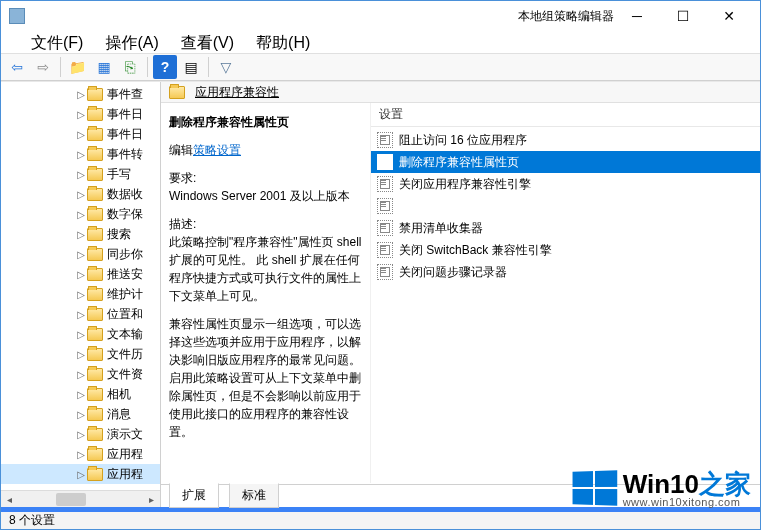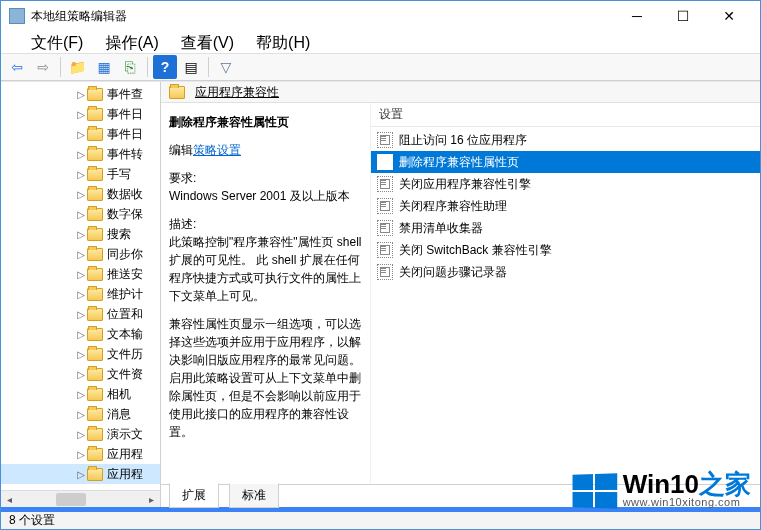--- a/index.html
+++ b/index.html
@@ -1,20 +1,20 @@
 <!DOCTYPE html>
 <html><head>
 <meta charset="utf-8">
 <style>
   * { box-sizing: border-box; margin: 0; padding: 0; }
   body { font-family: "Microsoft YaHei", "Segoe UI", sans-serif; font-size: 12px; background: #fff; width: 761px; height: 530px; overflow: hidden; position: relative; }
   .window { border: 1px solid #4a90d9; width: 761px; height: 530px; display: flex; flex-direction: column; }
   .titlebar { height: 30px; display: flex; align-items: center; padding: 0 8px; background: #fff; }
   .titlebar .icon { width: 16px; height: 16px; background: #8ab4d8; margin-right: 6px; border: 1px solid #5a8cb8; }
-  .titlebar .title { flex: 1; font-size: 12px; }
+  .titlebar .title { flex: 1; font-size: 12px; text-align: right; }
   .win-btns { display: flex; gap: 0; }
   .win-btn { width: 46px; height: 30px; display: flex; align-items: center; justify-content: center; font-size: 14px; }
   .menubar { height: 22px; display: flex; align-items: flex-start; padding: 0 6px; gap: 14px; font-size: 16px; margin-left: 20px; }
   .menubar span { padding: 2px 4px; }
   .toolbar { height: 28px; display: flex; align-items: center; padding: 0 4px; gap: 2px; border-top: 1px solid #e0e0e0; border-bottom: 1px solid #d0d0d0; background: #f8f8f8; }
   .tbtn { width: 24px; height: 24px; display: flex; align-items: center; justify-content: center; font-size: 14px; border: 1px solid transparent; }
   .tsep { width: 1px; height: 20px; background: #d0d0d0; margin: 0 3px; }
   .content { flex: 1; display: flex; border-top: 1px solid #e8e8e8; min-height: 0; }
   .left { width: 160px; border-right: 1px solid #d0d0d0; position: relative; overflow: hidden; background: #fff; }
   .tree-wrap { height: 100%; overflow: hidden; }
@@ -48,21 +48,21 @@
   .srow.selected { background: #0078d7; color: #fff; }
   .srow.selected .sicon { border-color:#fff;}
   .srow.selected .sicon::after{border-color:#fff;}
   .srow.selected .sicon::before{background:#fff;box-shadow:0 2px 0 #fff,0 4px 0 #fff;}
   .tabs { height: 24px; display: flex; align-items: flex-start; padding: 0 8px; position: relative; border-top:1px solid #fff;}
   .tabs::before{content:"";position:absolute;top:0;left:0;right:0;height:1px;background:#d0d0d0;}
   .tab { padding: 3px 12px; font-size: 12px; border: 1px solid #d0d0d0; border-top:1px solid #fff; background: #fff; margin-top:-1px; position:relative;}
   .tab.active { border-top-color:#fff; z-index:2;}
   .tab.inactive { background:#f5f5f5;margin-left:10px;}
   .statusbar { height: 22px; border-top: 5px solid #3b82f6; display: flex; align-items: center; padding: 0 8px; font-size: 12px; background:#f4f4f4;}
-  .watermark { position: absolute; right: 10px; bottom: 22px; display: flex; align-items: flex-end; gap: 6px; z-index: 50; pointer-events:none;}
+  .watermark { position: absolute; right: 10px; bottom: 22px; display: flex; align-items: flex-start; gap: 6px; z-index: 50; pointer-events:none;}
   .winlogo { display:grid; grid-template-columns:repeat(2,22px); grid-template-rows:repeat(2,16px); gap:2px; transform: perspective(140px) rotateY(-14deg);}
   .winlogo div{background:#0078d7;}
   .wm-text { display:flex; flex-direction:column; line-height:1;}
   .wm-text .big { font-size: 26px; font-weight:bold; }
   .wm-text .big .blue { color:#0078d7;}
   .wm-text .url { font-size: 11px; color:#555; letter-spacing:0.5px;}
 </style>
 </head>
 <body>
 
@@ -248,21 +248,20 @@
               <div class="srow selected">
                 <span class="sicon"></span>
                 <span>删除程序兼容性属性页</span>
               </div>
               <div class="srow">
                 <span class="sicon"></span>
                 <span>关闭应用程序兼容性引擎</span>
               </div>
               <div class="srow">
                 <span class="sicon"></span>
-                <span>关闭程序兼容性助理</span>
               </div>
               <div class="srow">
                 <span class="sicon"></span>
                 <span>禁用清单收集器</span>
               </div>
               <div class="srow">
                 <span class="sicon"></span>
                 <span>关闭 SwitchBack 兼容性引擎</span>
               </div>
               <div class="srow">

